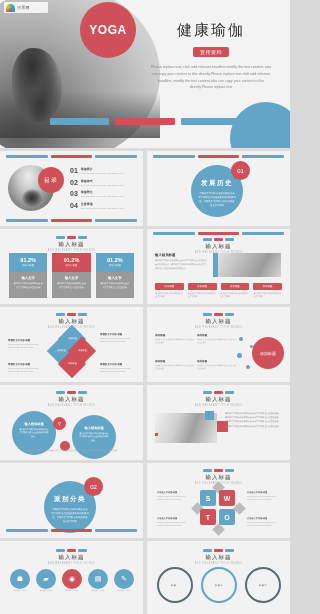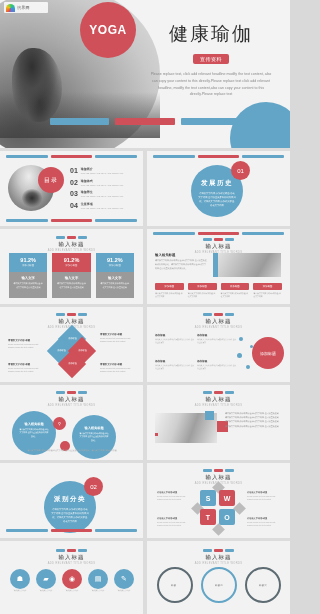--- a/index.html
+++ b/index.html
@@ -53,21 +53,21 @@
     display:flex; align-items:center; gap:2px; padding:0 2px;
   }
   .logo-mark{ width:9px; height:8px; border-radius:6px 6px 0 0;
     background:conic-gradient(from 200deg,#e84c3d,#f1c40f,#2ecc71,#3498db,#9b59b6);}
   .logo-text{ font-size:4px; color:#555; letter-spacing:.2px;}
 
   .cover-right{ position:absolute; left:138px; top:16px; width:146px; text-align:center; }
   .over-fit{ font-size:9px; letter-spacing:.6px; }
   .over-fit .a{ color:#cf5059; }
   .over-fit .b{ color:#62a5c6; }
-  .cover-title{ font-size:19px; color:#2e2e2e; letter-spacing:2px; margin-top:5px; font-weight:normal;}
+  .cover-title{ font-size:15px; color:#2e2e2e; letter-spacing:2px; margin-top:5px; font-weight:normal;}
   .cover-pill{
     display:inline-block; margin-top:6px; background:#cf5059; color:#fff;
     font-size:5px; padding:2px 7px; border-radius:2px; letter-spacing:.5px;
   }
   .cover-para{ margin-top:6px; font-size:3.6px; line-height:1.9; color:#8a8a8a; padding:0 10px;}
   .cover-bars{ position:absolute; left:50px; top:118px; width:190px; display:flex; gap:6px; }
   .cover-bars i{ display:block; height:7px; flex:1; border-radius:1px;}
   .cb-blue{ background:#62a5c6; } .cb-red{ background:#cf5059; }
   .cover-circle{ position:absolute; right:-12px; bottom:-26px; width:72px; height:72px; border-radius:50%; background:#62a5c6; }
 

